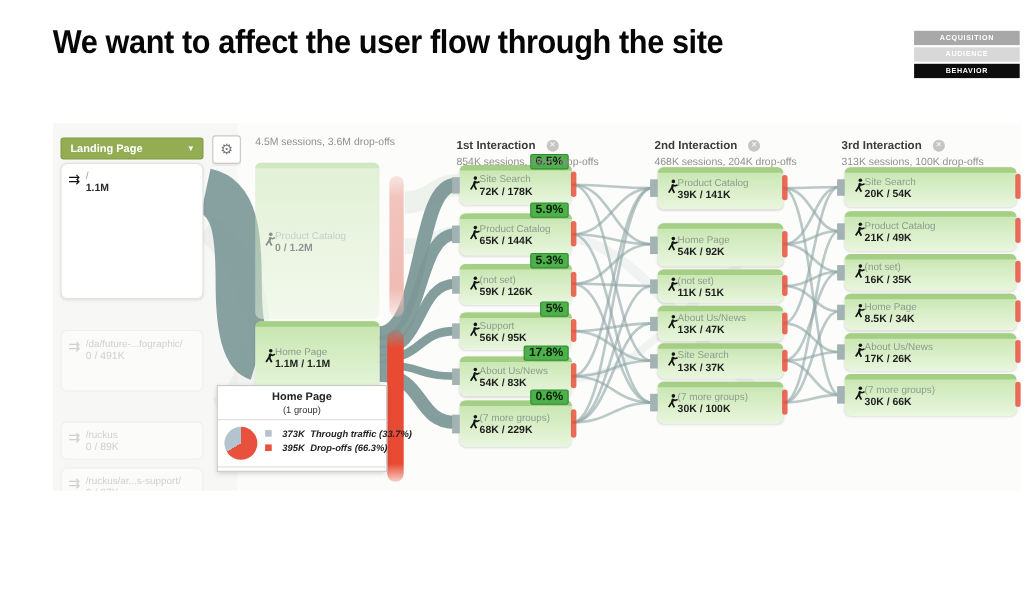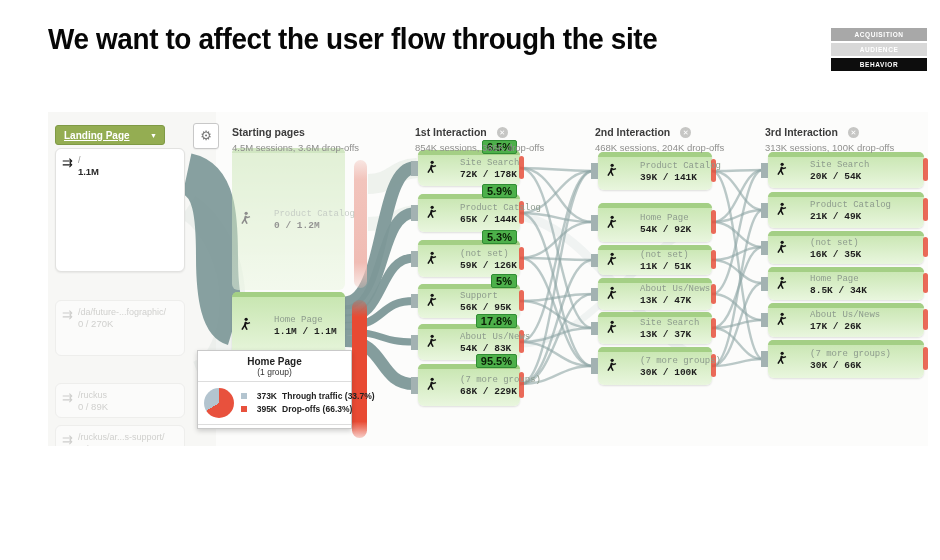--- a/index.html
+++ b/index.html
@@ -10,23 +10,23 @@
   
   .legend{position:absolute;left:831px;top:28px;width:96px;}
   .legend-tab{height:13px;margin-bottom:2px;color:#fff;font-size:6.5px;font-weight:bold;
               letter-spacing:.6px;text-align:center;line-height:13px;}
   .lt-acq{background:#a8a8a8;} .lt-aud{background:#d8d8d8;} .lt-beh{background:#0d0d0d;}
   
   .chart{position:absolute;left:48px;top:112px;width:880px;height:334px;background:#fcfcfb;overflow:hidden;}
   .land-bg{position:absolute;left:0;top:0;width:168px;height:334px;background:#f7f7f5;}
   svg.ribbons{position:absolute;left:0;top:0;pointer-events:none;z-index:1;}
   
-  .pill{position:absolute;left:7px;top:13px;width:110px;height:20px;background:#94ad52;
+  .pill{position:absolute;left:7px;top:13px;width:130px;height:20px;background:#94ad52;
         border:1px solid #7f9a45;border-radius:3px;color:#fff;font-size:10px;font-weight:bold;
-        line-height:20px;padding-left:8px;box-sizing:border-box;z-index:4;text-decoration:underline;}
+        line-height:20px;padding-left:8px;box-sizing:border-box;z-index:4;}
   .pill .caret{position:absolute;right:7px;top:0;font-size:7px;}
   .gear{position:absolute;left:145px;top:11px;width:24px;height:24px;background:#fff;
         border:1px solid #c8c8c8;border-radius:3px;text-align:center;line-height:23px;
         font-size:13px;color:#777;z-index:4;box-shadow:0 1px 1px rgba(0,0,0,.05);}
   
   .land-card{position:absolute;left:7px;width:130px;background:#fff;border:1px solid #e2e2e0;
              border-radius:6px;box-shadow:0 1px 2px rgba(0,0,0,.07);box-sizing:border-box;
              padding:6px 6px;z-index:3;}
   .land-card.faded{background:#fbfbfa;border-color:#eeeeec;box-shadow:none;}
   .land-card .enter{float:left;font-size:13px;color:#111;line-height:12px;margin-right:5px;margin-top:2px;}
@@ -39,42 +39,42 @@
   .col-title{font-size:10.5px;font-weight:bold;color:#3c3c3c;}
   .close{display:inline-block;width:11px;height:11px;border-radius:50%;background:#c6c6c4;
          color:#fff;font-size:7px;line-height:11px;text-align:center;margin-left:10px;vertical-align:1px;}
   .col-sub{font-size:9.5px;color:#8f8f8d;margin-top:2px;white-space:nowrap;}
   
   .flow-node{position:absolute;border-radius:6px;background:linear-gradient(180deg,#c6e5ae,#e9f6de);
              box-shadow:0 1px 2px rgba(0,0,0,.12);box-sizing:border-box;z-index:3;}
   .flow-node .strip{position:absolute;left:0;top:0;right:0;height:5px;background:#a4cf85;
              border-radius:6px 6px 0 0;}
   .flow-node .person{position:absolute;left:7px;top:50%;transform:translateY(-42%);color:#141414;}
-  .flow-node .ntxt{position:absolute;left:42px;top:50%;transform:translateY(-46%);white-space:nowrap;font-family:Liberation Mono, monospace;}
+  .flow-node .ntxt{position:absolute;left:18px;top:50%;transform:translateY(-46%);white-space:nowrap;}
   .nlabel{font-size:9px;color:#8d9b8d;line-height:11px;}
   .nvalue{font-size:9.5px;font-weight:bold;color:#1f1f1f;line-height:11px;}
   .flow-node.faded{opacity:.48;box-shadow:none;}
   .flow-node .stub{position:absolute;left:-7px;top:30%;width:7px;height:42%;background:#a3b2b2;}
   .flow-node .sliver{position:absolute;right:-4px;top:18%;width:5px;height:62%;background:#e8513d;
              border-radius:4px;filter:blur(.6px);opacity:.85;}
   .badge{position:absolute;top:-10px;right:3px;background:#4db04a;border:1px solid #2f8c33;
          color:#0a1f05;font-size:11px;font-weight:bold;padding:0 4px;border-radius:2px;z-index:6;}
   
   .redbar{position:absolute;left:304px;top:188px;width:15px;height:138px;border-radius:8px;z-index:2;
           background:linear-gradient(180deg,rgba(232,74,51,.2),#e84a33 12%,#e84a33 88%,rgba(232,74,51,.25));
           filter:blur(.4px);}
   .pinkbar{position:absolute;left:306px;top:48px;width:13px;height:128px;border-radius:7px;z-index:2;
           background:linear-gradient(180deg,rgba(242,196,188,.4),#f2c4bc 15%,#f0bcb4 80%,rgba(242,196,188,.3));}
   
   .tooltip{position:absolute;left:149px;top:238px;width:153px;background:#fff;border:1px solid #c9c9c9;
            box-shadow:0 2px 5px rgba(0,0,0,.18);z-index:10;padding:5px 0 0 0;}
   .tt-title{font-size:10px;font-weight:bold;color:#222;text-align:center;}
   .tt-sub{font-size:8.5px;color:#333;text-align:center;margin-bottom:4px;}
   .tt-div{border:none;border-top:1px solid #ddd;margin:3px 0;}
-  .tt-body{display:flex;align-items:center;padding:3px 6px;}
+  .tt-body{display:flex;align-items:flex-start;padding:3px 6px;font-style:italic;}
   .tt-pie{width:30px;height:30px;border-radius:50%;flex:none;margin-right:7px;}
   .tt-row{font-size:8.5px;font-weight:bold;color:#222;line-height:13px;white-space:nowrap;}
   .sq{display:inline-block;width:6px;height:6px;margin-right:4px;}
   .sq-through{background:#b3c4cf;} .sq-drop{background:#e8513d;}
   .tt-val{display:inline-block;min-width:26px;text-align:right;margin-right:5px;}
   .tt-foot{font-size:9px;font-weight:bold;color:#222;padding:3px 6px 6px 44px;}
   
   .callout{position:absolute;left:345px;top:457px;width:163px;background:#7030a0;border-radius:10px;
            color:#fff;font-size:10px;font-weight:bold;text-align:center;padding:11px 10px;
            box-sizing:border-box;line-height:1.4;z-index:12;}
@@ -153,36 +153,35 @@
 
     <div id="land-nodes">
         <div class="land-card" style="left: 7px; top: 36px; width: 130px; height: 124px;">
           <span class="enter">⇉</span>
           <div class="lc-label">/</div>
           <div class="lc-value">1.1M</div>
         </div>
         <div class="land-card faded" style="left: 7px; top: 188px; width: 130px; height: 56px;">
           <span class="enter">⇉</span>
           <div class="lc-label">/da/future-...fographic/</div>
-          <div class="lc-value">0 / 270K</div>
+          <div class="lc-value">0 / 491K</div>
         </div>
         <div class="land-card faded" style="left: 7px; top: 271px; width: 130px; height: 35px;">
           <span class="enter">⇉</span>
           <div class="lc-label">/ruckus</div>
           <div class="lc-value">0 / 89K</div>
         </div>
         <div class="land-card faded" style="left: 7px; top: 313px; width: 130px; height: 30px;">
           <span class="enter">⇉</span>
           <div class="lc-label">/ruckus/ar...s-support/</div>
           <div class="lc-value">0 / 87K</div>
         </div>
       </div>
 
     <div class="col-header" style="left:184px">
-      <div><span class="col-title">Starting pages</span></div>
       <div class="col-sub">4.5M sessions, 3.6M drop-offs</div>
     </div>
     <div class="col-header" style="left:367px">
       <div><span class="col-title">1st Interaction</span><span class="close">✕</span></div>
       <div class="col-sub">854K sessions, 386K drop-offs</div>
     </div>
     <div class="col-header" style="left:547px">
       <div><span class="col-title">2nd Interaction</span><span class="close">✕</span></div>
       <div class="col-sub">468K sessions, 204K drop-offs</div>
     </div>
@@ -310,21 +309,21 @@
           <span class="person"><svg viewBox="0 0 20 22" width="13" height="15">
               <g fill="currentColor">
                 <circle cx="11" cy="3" r="2.5"></circle>
                 <path d="M10.2 6.5 L13.4 8.2 L16.5 7 L17.3 9 L13.2 10.6 L11.6 9.8 L10.6 13 L13.5 18.5 L11.3 19.6 L8.6 14.4 L5.6 19.3 L3.5 18.1 L7.6 11.6 L8.6 7.6 Z"></path>
               </g>
             </svg></span>
           <div class="ntxt">
             <div class="nlabel">(7 more groups)</div>
             <div class="nvalue">68K / 229K</div>
           </div>
-          <div class="badge">95.5%</div>
+          <div class="badge">0.6%</div>
         </div>
       </div>
     <div id="col-2">
         <div class="flow-node" style="left: 550px; top: 40px; width: 114px; height: 38px;">
           <div class="strip"></div>
           <div class="stub"></div>
           <div class="sliver"></div>
           <span class="person"><svg viewBox="0 0 20 22" width="13" height="15">
               <g fill="currentColor">
                 <circle cx="11" cy="3" r="2.5"></circle>

